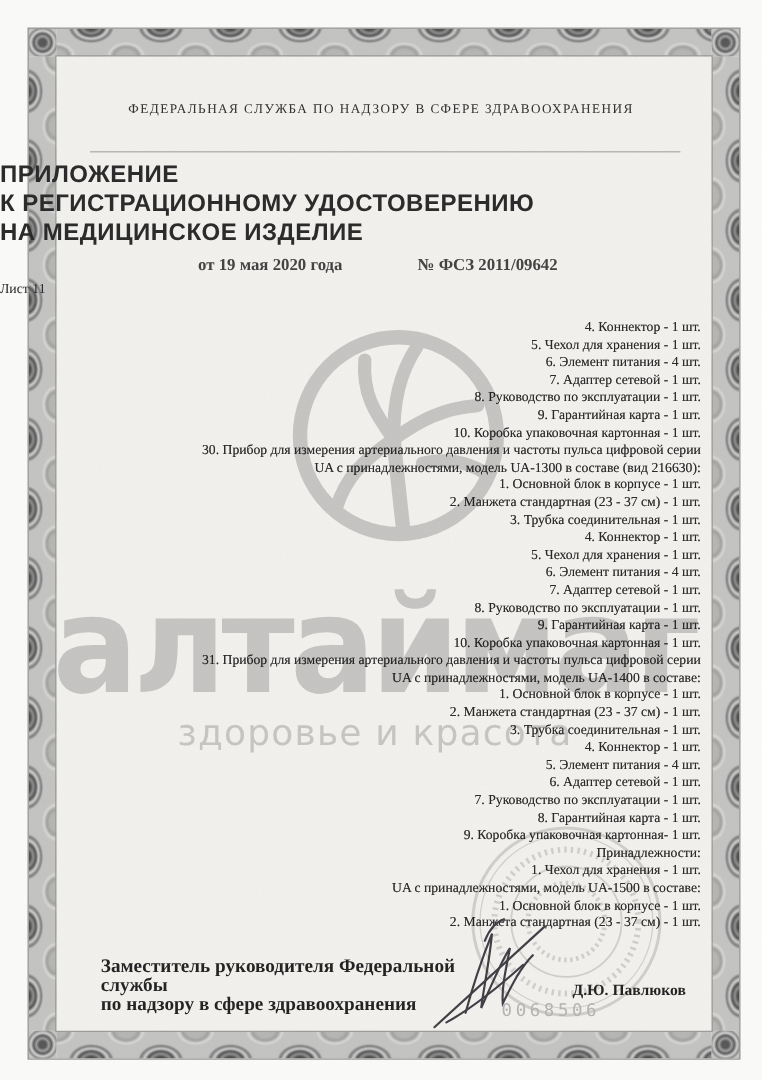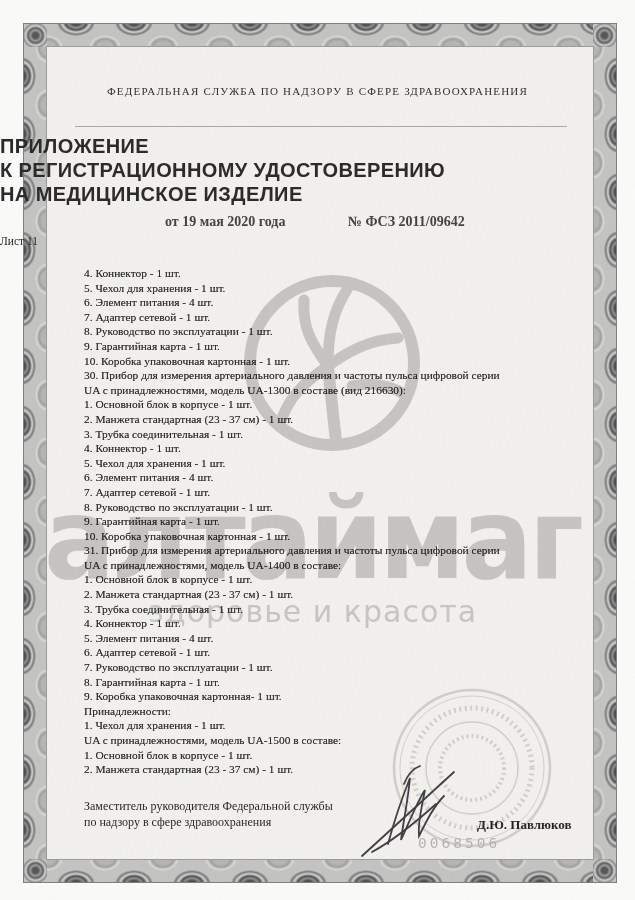--- a/index.html
+++ b/index.html
@@ -42,23 +42,23 @@
   .agency{left:0;right:0;top:84px;text-align:center;font-size:11px;letter-spacing:1.2px;color:#2e2e2e;line-height:15px;}
   .rule{left:75px;width:492px;top:126px;height:0;border-top:1px solid #a8a8a6;}
   .doc-title{left:0;right:0;top:134px;
     font-family:"Liberation Sans","DejaVu Sans",sans-serif;font-weight:bold;
     font-size:20px;line-height:24px;color:#272727;letter-spacing:.4px;}
   .date-line{top:214px;font-weight:bold;font-size:14px;color:#404040;}
   .date-label{left:165px;}
   .number-label{left:348px;}
   .sheet-label{top:235px;left:0;width:567px;text-align:left;font-weight:normal;font-size:11.5px;color:#222;}
   .body-lines{left:84px;top:266px;width:500px;font-size:11.4px;line-height:14.6px;color:#262626;
-    text-shadow:0 0 .4px rgba(40,40,40,.55);}
+    text-shadow:0 0 .4px rgba(40,40,40,.55);text-align:right;}
   .body-line{white-space:pre;}
-  .sign-position{left:84px;top:798px;font-weight:normal;font-size:12px;line-height:16px;color:#1f1f1f;width:320px;}
+  .sign-position{left:84px;top:798px;font-weight:bold;font-size:16px;line-height:16px;color:#1f1f1f;width:320px;}
   .sign-name{left:477px;top:817px;font-weight:bold;font-size:13px;color:#1f1f1f;}
   .serial{left:418px;top:835px;font-family:"DejaVu Sans Mono","Liberation Mono",monospace;
     font-size:14.5px;letter-spacing:3px;color:#b3b3b1;}
   
   .wm{pointer-events:none;mix-blend-mode:multiply;}
   .wm-logo{left:232px;top:266px;opacity:.42;}
   .wm-brand{left:44px;top:474px;font-family:"DejaVu Sans","Liberation Sans",sans-serif;
     font-weight:bold;font-size:112px;letter-spacing:-4px;color:#8f8f8f;opacity:.42;
     transform:scaleX(.94);transform-origin:left top;white-space:nowrap;}
   .wm-tagline{left:148px;top:594px;font-family:"DejaVu Sans","Liberation Sans",sans-serif;

